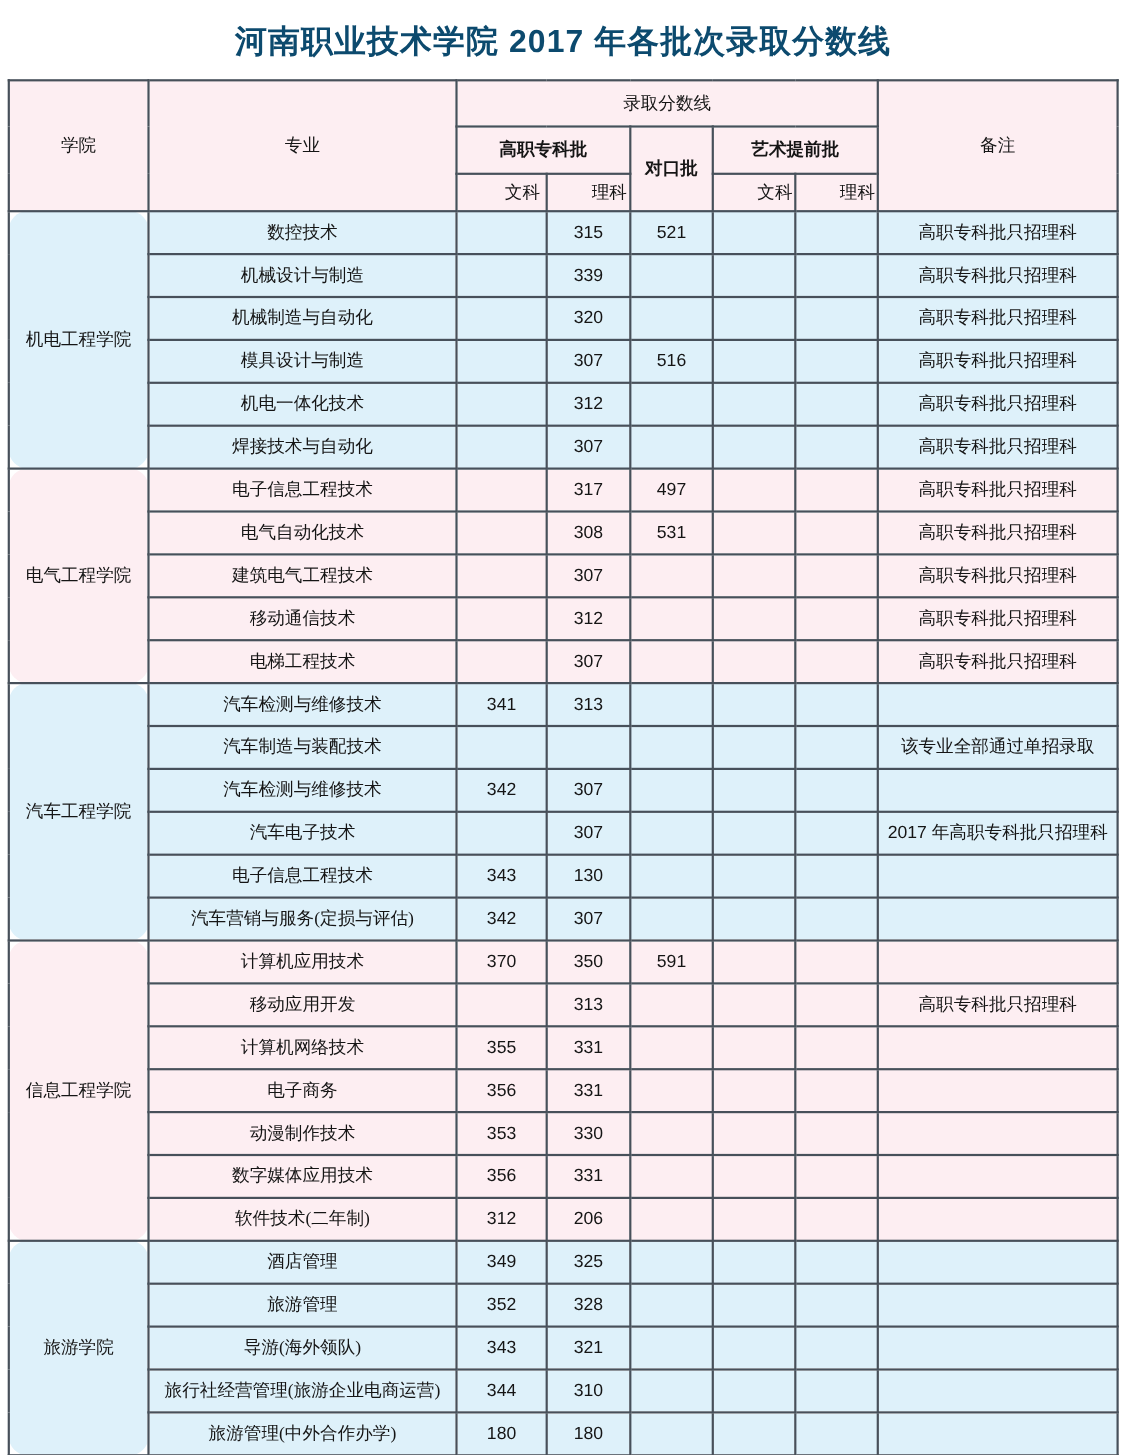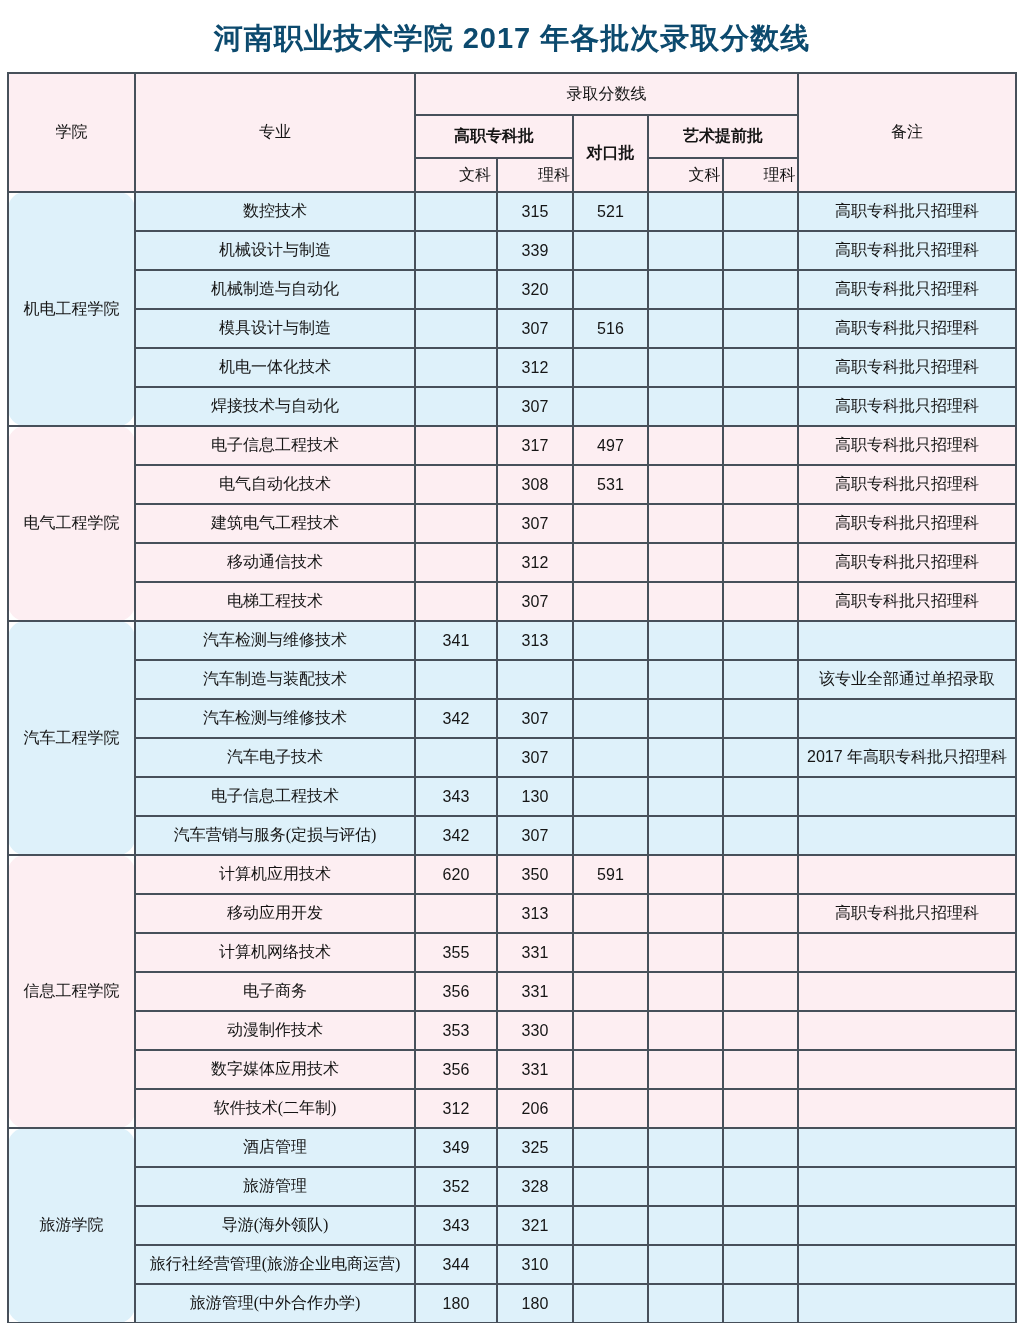--- a/index.html
+++ b/index.html
@@ -246,21 +246,21 @@
           <td>342</td>
           <td>307</td>
           <td></td>
           <td></td>
           <td></td>
           <td class="remark"></td>
         </tr>
         <tr class="pink">
           <td rowspan="7" class="college">信息工程学院</td>
           <td class="major">计算机应用技术</td>
-          <td>620</td>
+          <td>370</td>
           <td>350</td>
           <td>591</td>
           <td></td>
           <td></td>
           <td class="remark"></td>
         </tr>
         <tr class="pink">
           <td class="major">移动应用开发</td>
           <td></td>
           <td>313</td>

